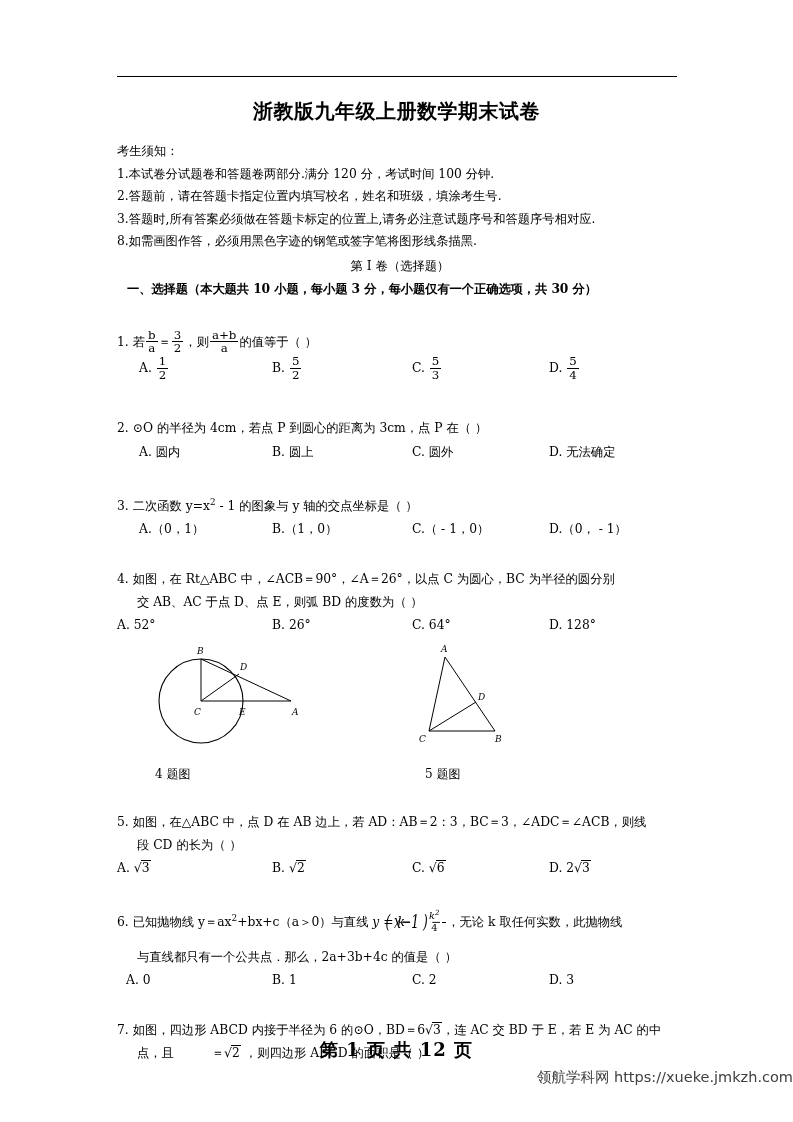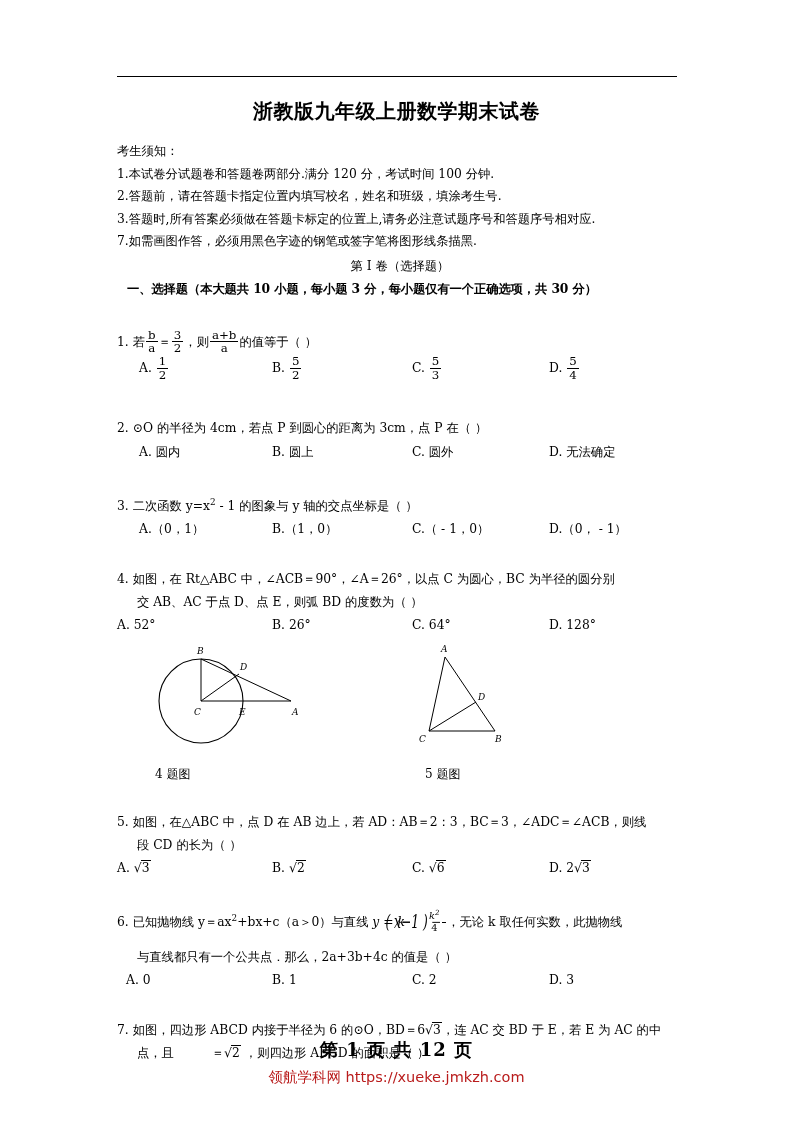--- a/index.html
+++ b/index.html
@@ -106,43 +106,43 @@
     position: absolute;
     left: 0; top: 1038px; width: 793px;
     text-align: center;
     font-size: 18px;
     font-weight: bold;
     letter-spacing: 1px;
   }
   .watermark {
     position: absolute;
     left: 0; top: 1068px; width: 793px;
-    text-align: center;
+    text-align: right;
     font-size: 14.5px;
-    color: #b91c1c;
+    color: #404040;
     font-family: "DejaVu Sans", "Liberation Sans", sans-serif;
   }
   .nowrap { white-space: nowrap; }
 </style>
 </head>
 <body>
 
 <div class="page">
 
   <div class="top-rule"></div>
 
   <div class="title">浙教版九年级上册数学期末试卷</div>
 
   <div class="content">
 
     <div class="notice-line">考生须知：</div>
     <div class="notice-line">1.本试卷分试题卷和答题卷两部分.满分 120 分，考试时间 100 分钟.</div>
     <div class="notice-line">2.答题前，请在答题卡指定位置内填写校名，姓名和班级，填涂考生号.</div>
     <div class="notice-line">3.答题时,所有答案必须做在答题卡标定的位置上,请务必注意试题序号和答题序号相对应.</div>
-    <div class="notice-line">7.如需画图作答，必须用黑色字迹的钢笔或签字笔将图形线条描黑.</div>
+    <div class="notice-line">8.如需画图作答，必须用黑色字迹的钢笔或签字笔将图形线条描黑.</div>
 
     <div class="centered">第 I 卷（选择题）</div>
     <div class="sec-head">一、选择题（本大题共 10 小题，每小题 3 分，每小题仅有一个正确选项，共 30 分）</div>
 
     <div class="q">
       <div class="q-body nowrap">
         <span>1.</span>
         <span>若</span><span class="frac"><span class="num">b</span><span class="den">a</span></span>＝<span class="frac"><span class="num">3</span><span class="den">2</span></span><span>，则</span><span class="frac"><span class="num">a+b</span><span class="den">a</span></span><span>的值等于（      ）</span>
       </div>
       <div class="opts">

